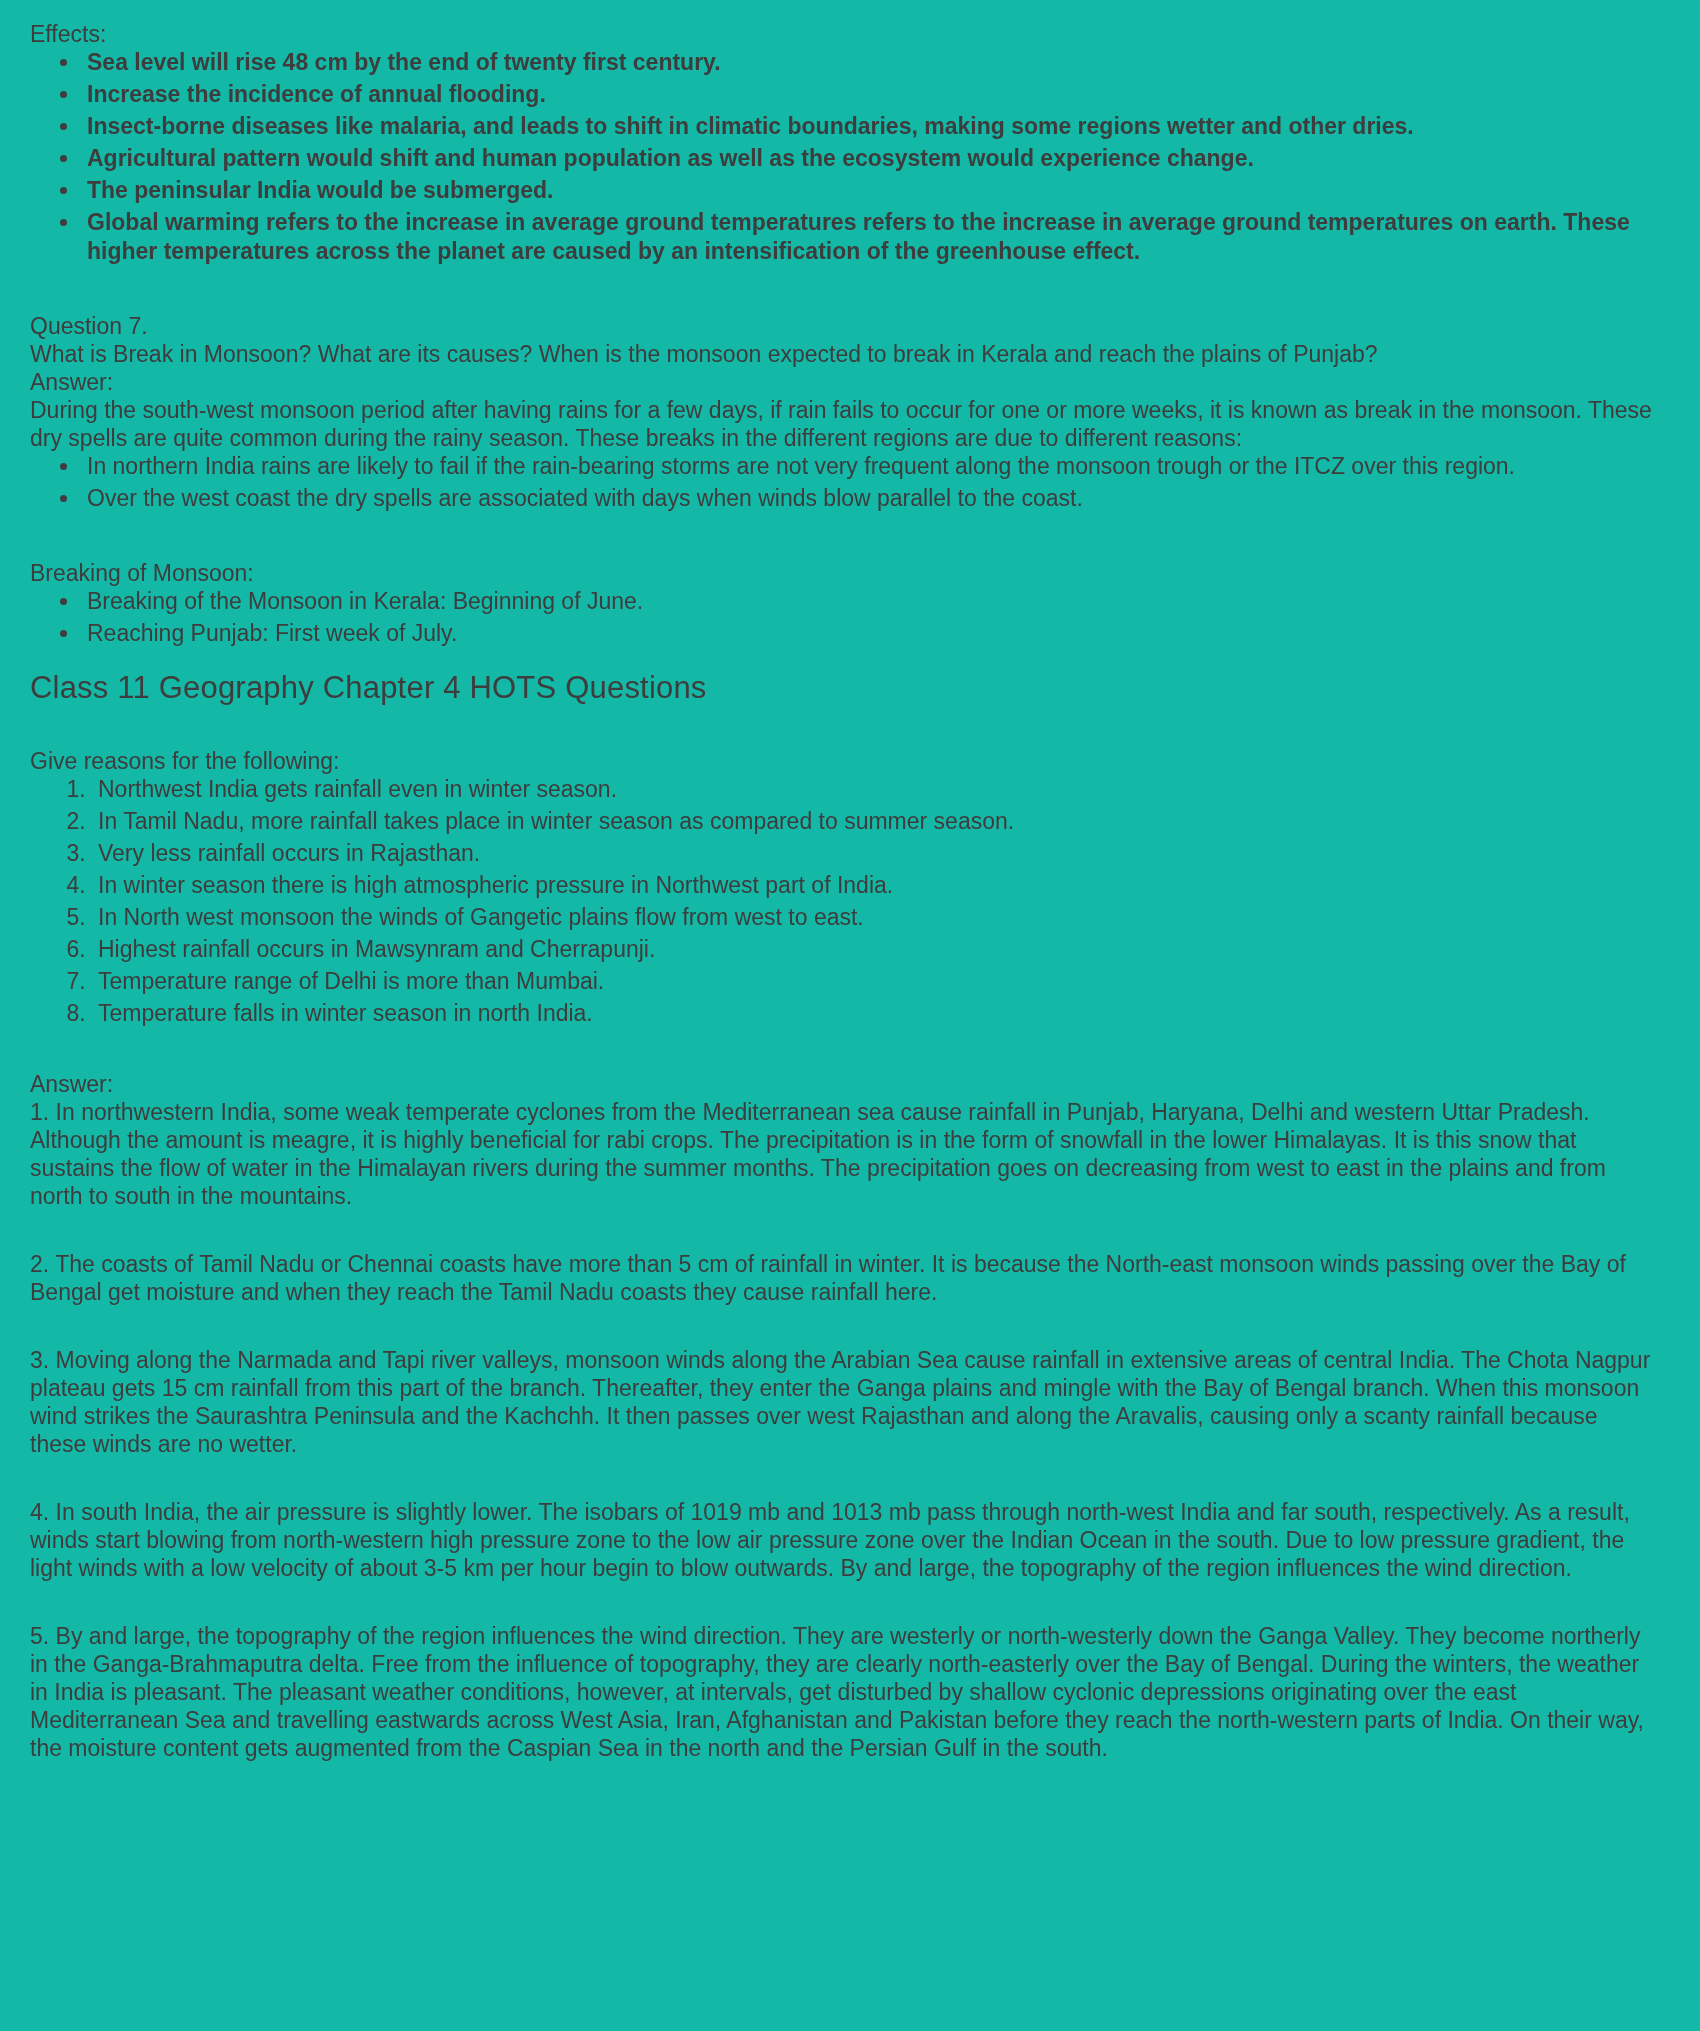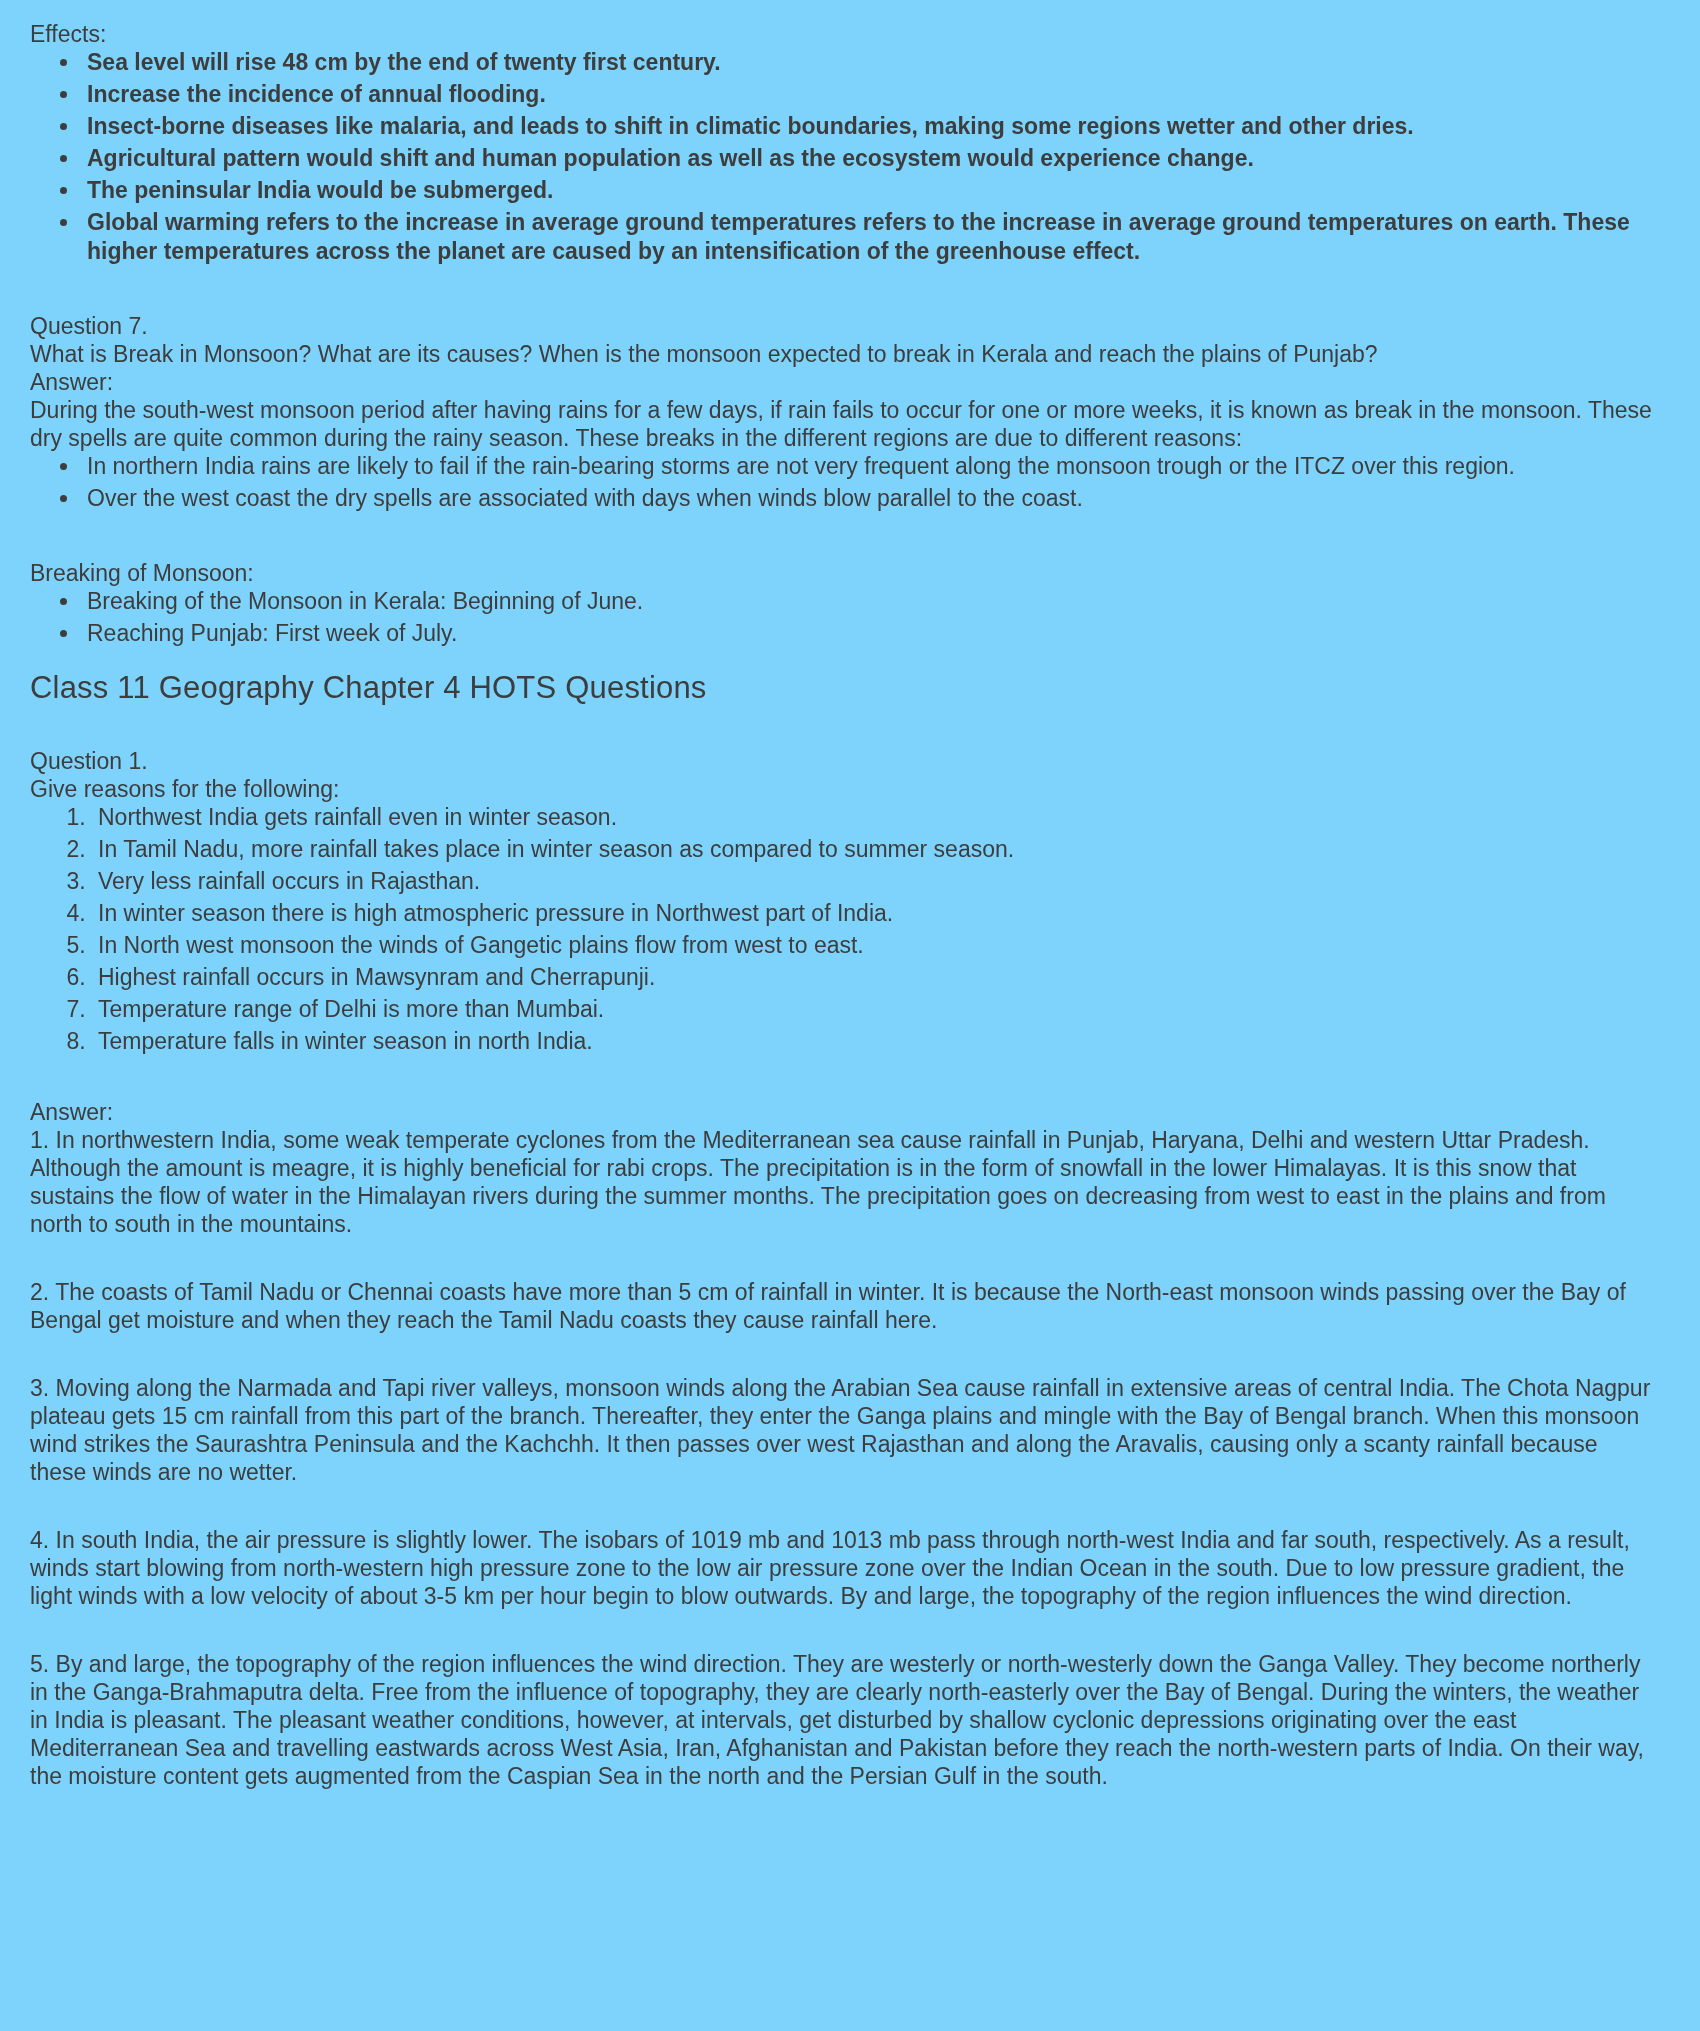--- a/index.html
+++ b/index.html
@@ -7,21 +7,21 @@
     background: #ffffff;
     font-family: "Liberation Sans", "DejaVu Sans", sans-serif;
   }
   .page {
     position: relative;
     width: 1700px;
     height: 2031px;
     box-sizing: border-box;
     padding: 20px 40px 0 30px;
     overflow: hidden;
-    background: #7dd3fc;
+    background: #14b8a6;
     color: #3d3d3d;
     font-size: 23px;
     line-height: 28px;
   }
   .col { max-width: 1630px; }
   p { margin: 0; }
   .label { margin: 0; }
   ul.doc-list, ol.doc-list {
     margin: 0;
     list-style-position: outside;
@@ -78,21 +78,20 @@
     <p class="label mt-b">Breaking of Monsoon:</p>
 
     <ul class="doc-list mt-b">
       <li>Breaking of the Monsoon in Kerala: Beginning of June.</li>
       <li>Reaching Punjab: First week of July.</li>
     </ul>
 
     <h2 class="doc-heading">Class 11 Geography Chapter 4 HOTS Questions</h2>
 
     <div class="mt-d">
-      <p>Question 1.</p>
       <p>Give reasons for the following:</p>
     </div>
 
     <ol class="doc-list mt-c">
       <li>Northwest India gets rainfall even in winter season.</li>
       <li>In Tamil Nadu, more rainfall takes place in winter season as compared to summer season.</li>
       <li>Very less rainfall occurs in Rajasthan.</li>
       <li>In winter season there is high atmospheric pressure in Northwest part of India.</li>
       <li>In North west monsoon the winds of Gangetic plains flow from west to east.</li>
       <li>Highest rainfall occurs in Mawsynram and Cherrapunji.</li>

